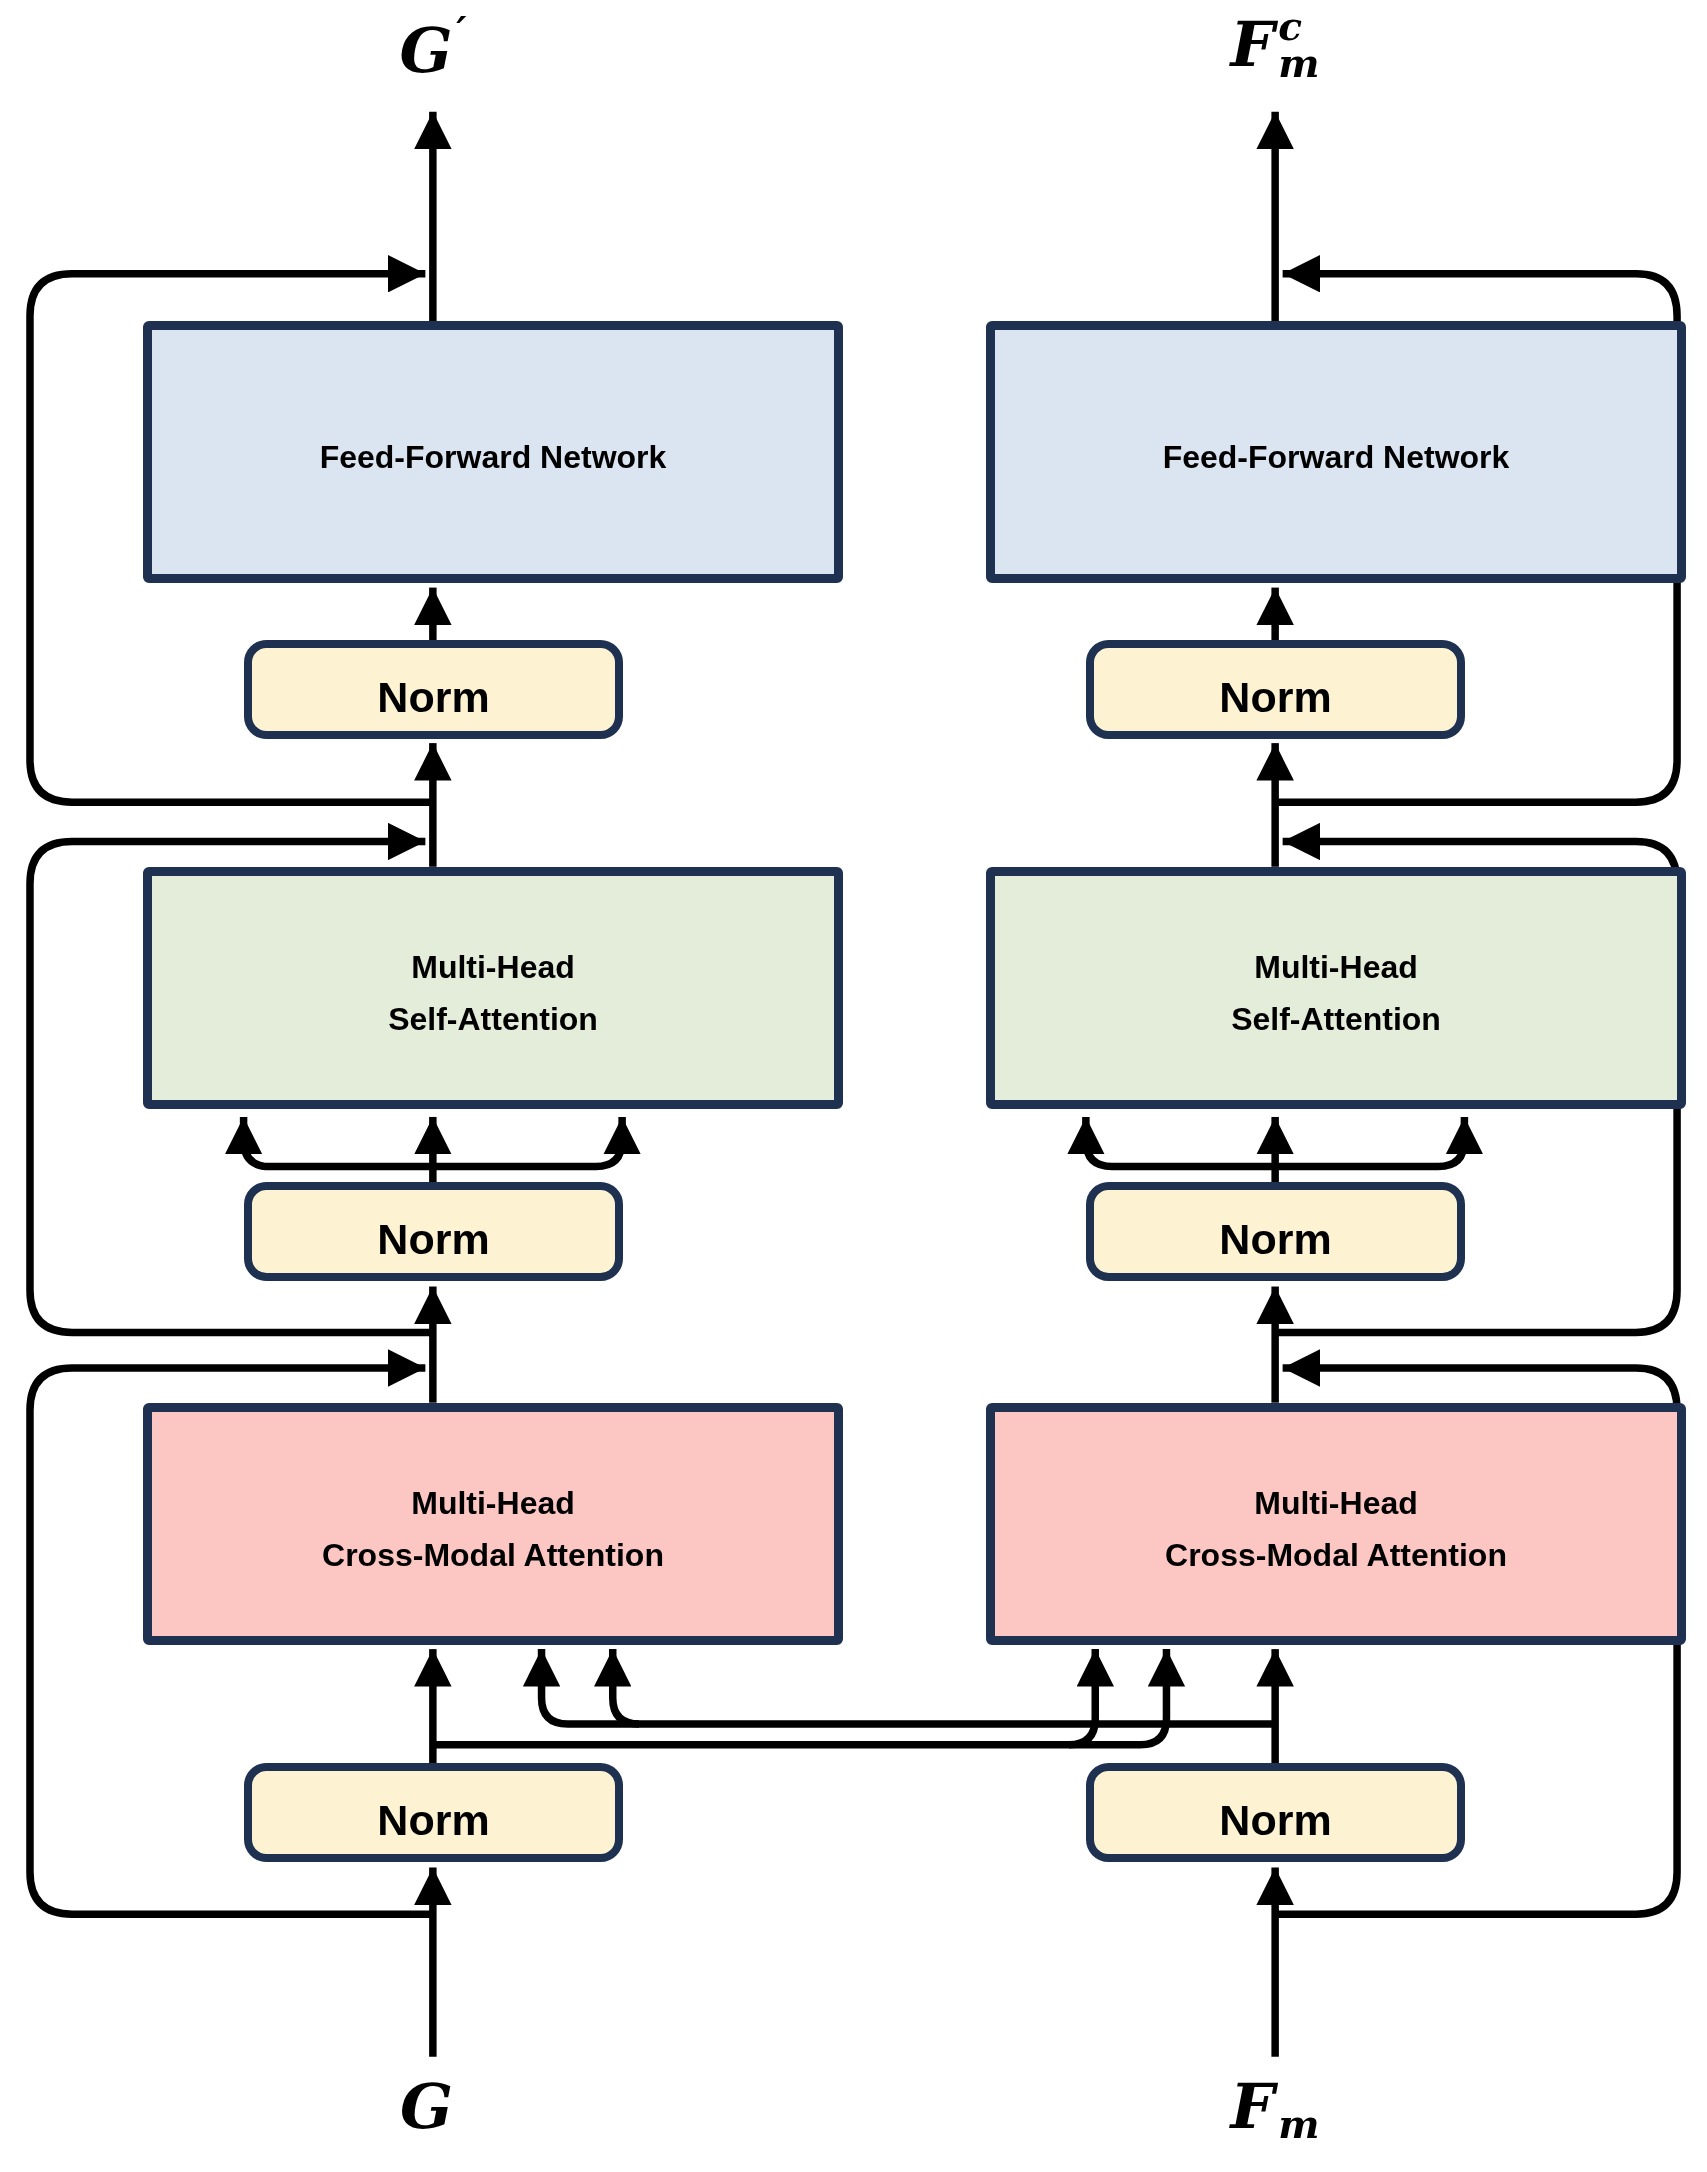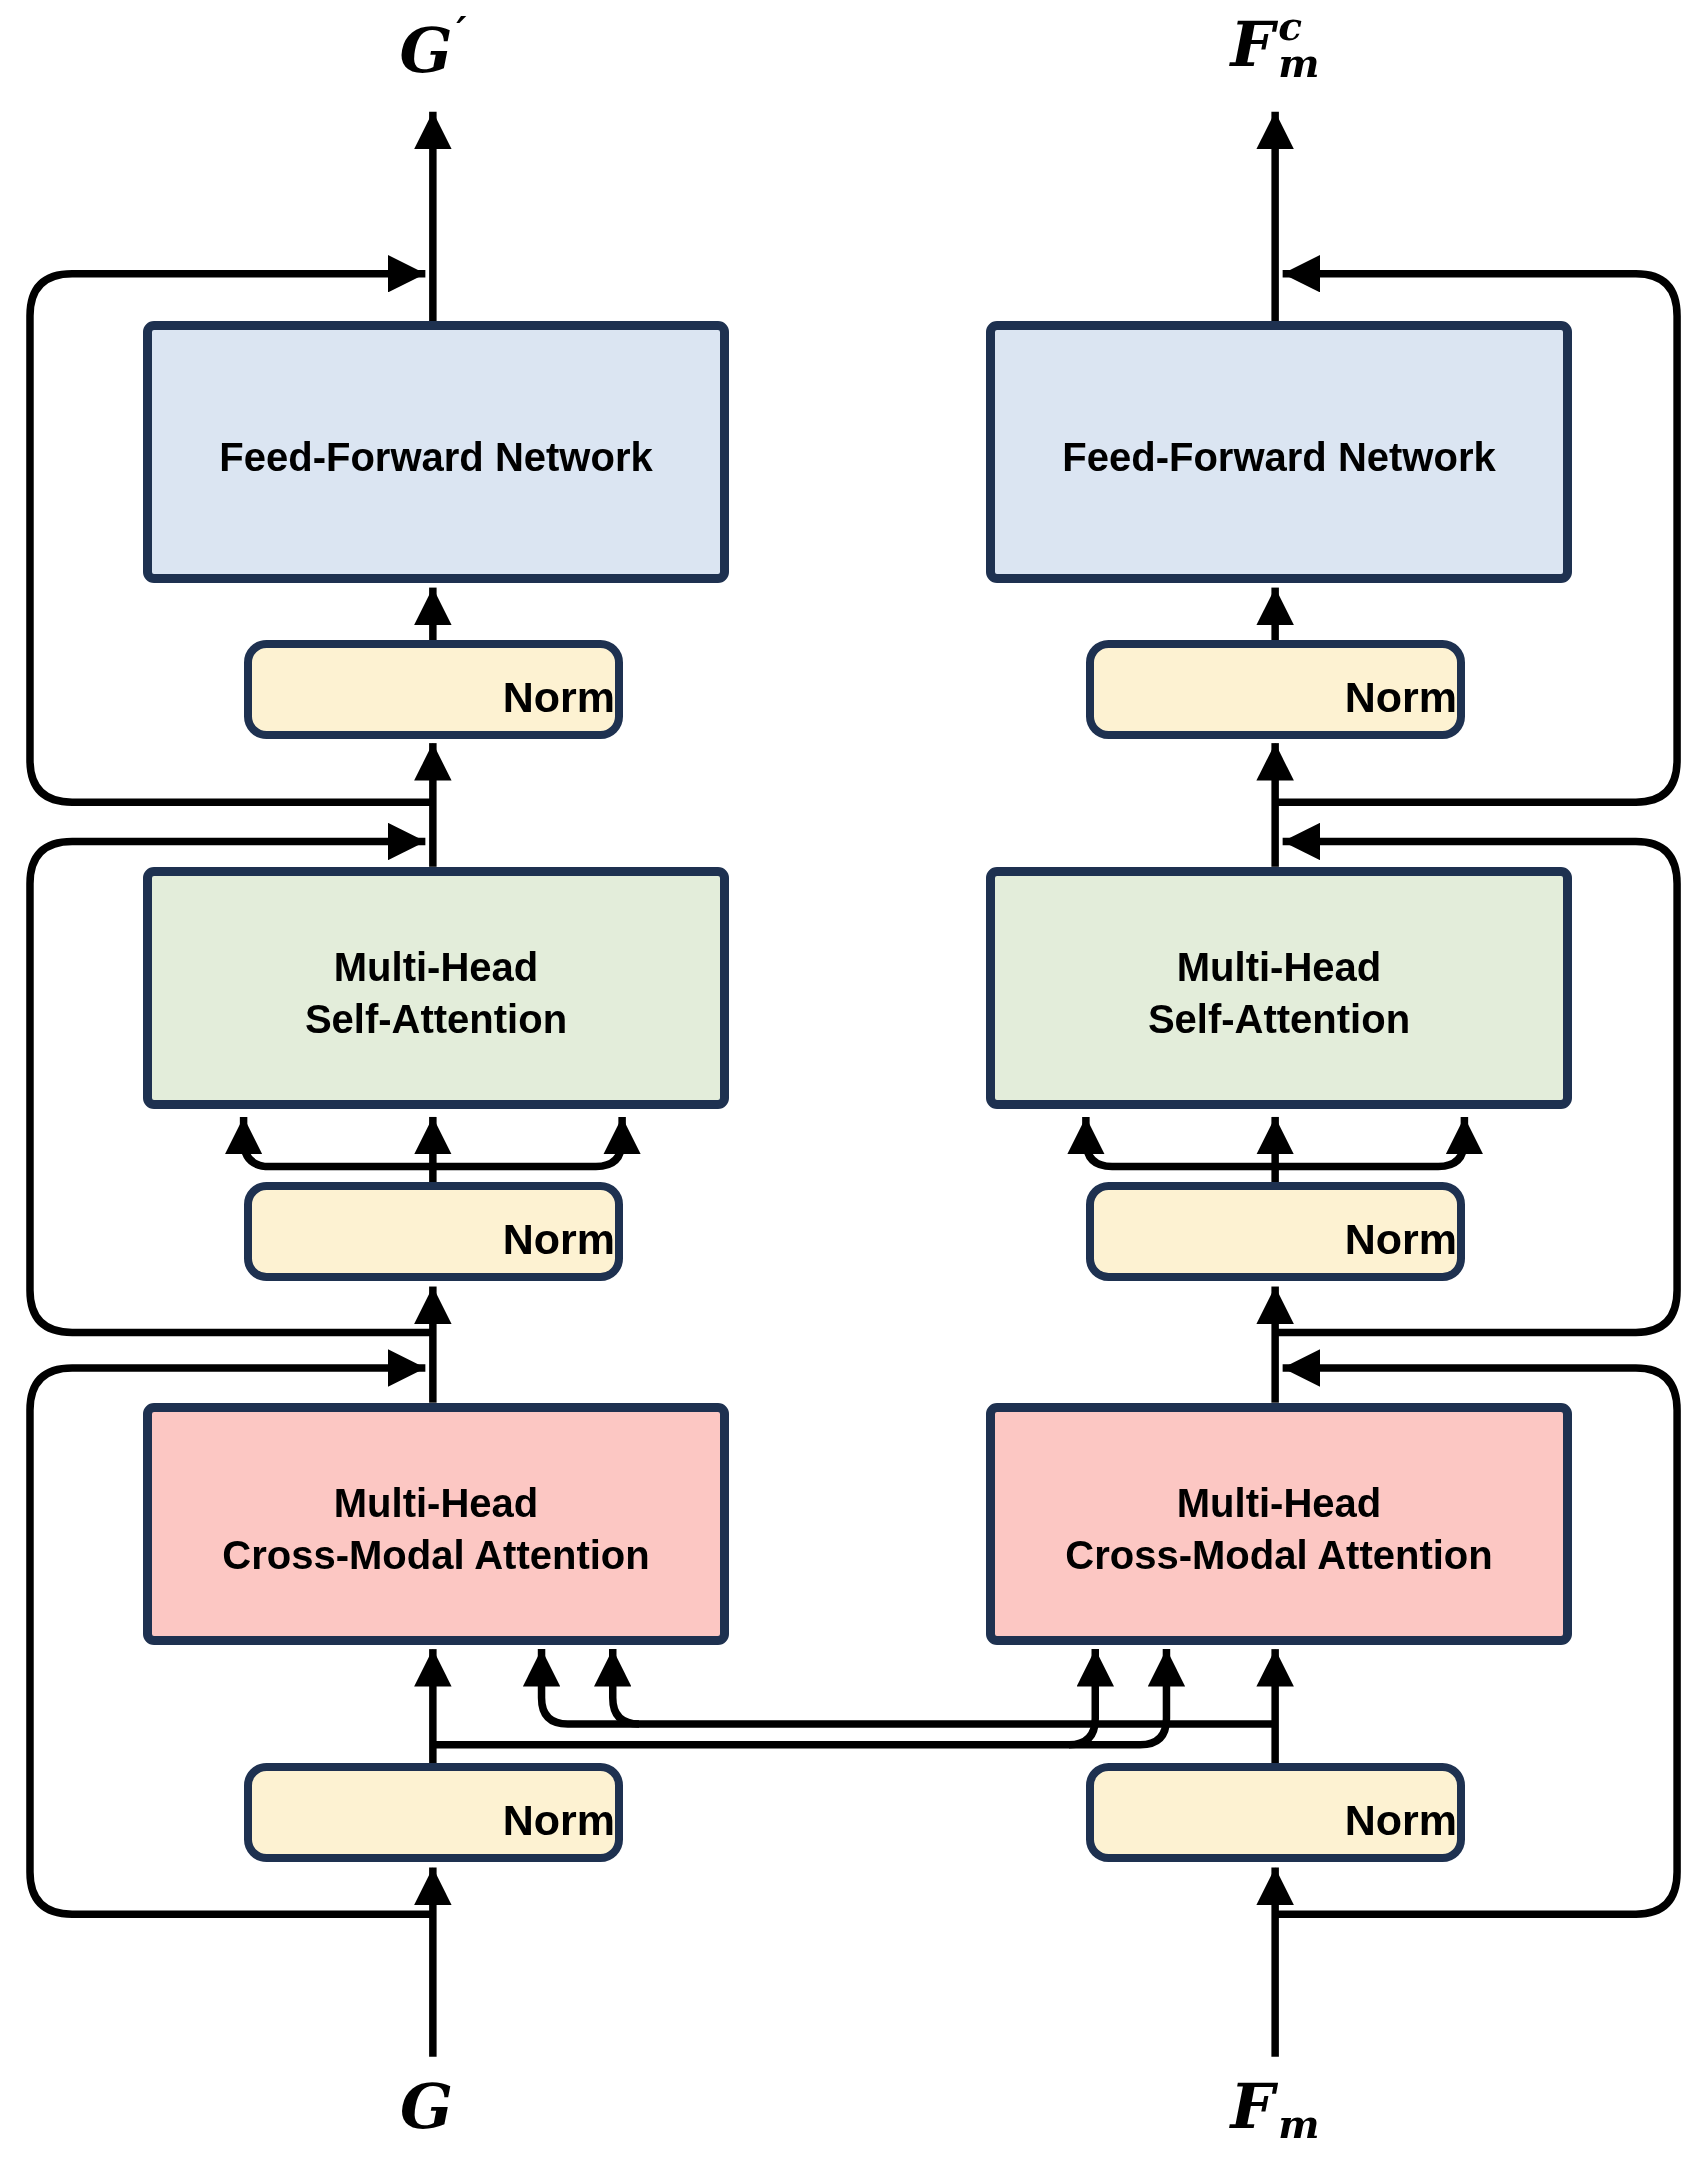--- a/index.html
+++ b/index.html
@@ -26,37 +26,36 @@
   .block{
     position:absolute;
     box-sizing:border-box;
     display:flex;flex-direction:column;
     align-items:center;justify-content:center;
     text-align:center;
     color:#000;
     font-weight:bold;
   }
   .big{
-    width:586px;height:242px;
+    width:700px;height:242px;
     border:9.4px solid var(--box-border);
-    border-radius:11px;
-    font-size:40px;line-height:52px;
+    border-radius:6px;
+    font-size:32px;line-height:52px;
     padding-top:9.4px;
   }
   .ffn{height:262px;background:var(--feed-forward-fill);}
   .mhsa{background:var(--self-attention-fill);}
   .mhcma{background:var(--cross-modal-fill);}
   .normbox{
     width:379px;height:99px;
     border:8.4px solid var(--box-border);
     border-radius:22.5px;
     background:var(--norm-fill);
     font-size:43px;
     padding-top:15px;
-    align-items:flex-end;
   }
   .colL .big{left:143px;}
   .colL .normbox{left:244px;}
   .colR .big{left:986px;}
   .colR .normbox{left:1086px;}
 
   .mathlabel{
     position:absolute;
     transform:translateX(-50%);
     display:flex;flex-direction:row;align-items:center;

